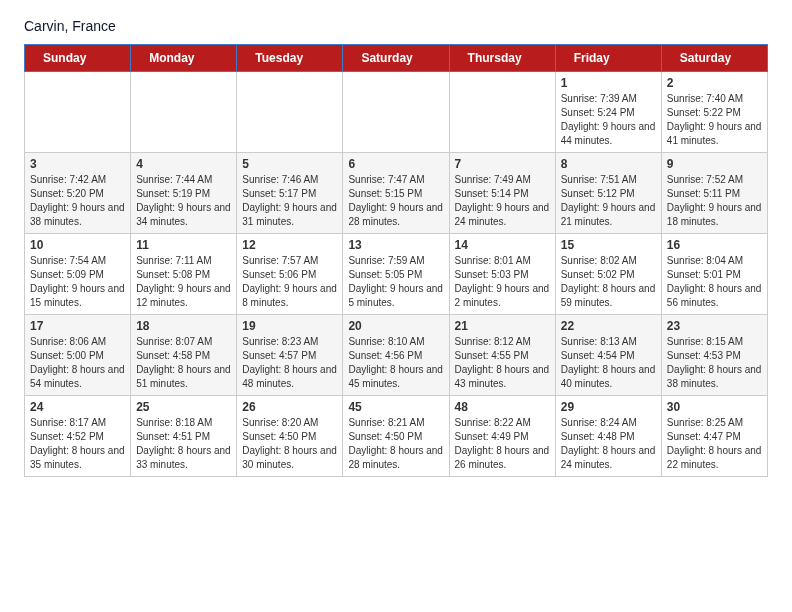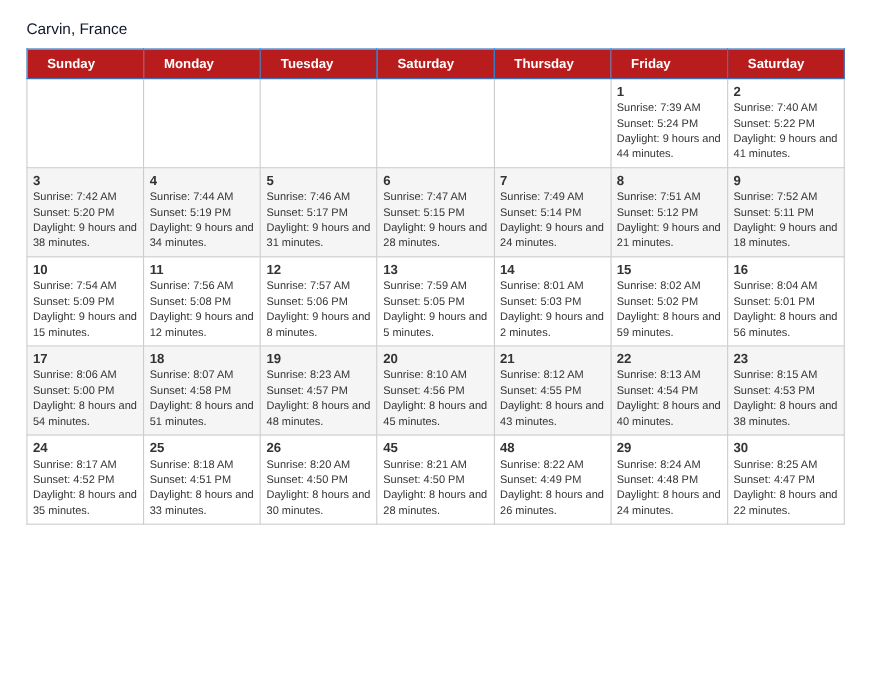--- a/index.html
+++ b/index.html
@@ -183,21 +183,21 @@
       <tr>
         <td>
           <span class="day-number">10</span>
           <div class="day-info">Sunrise: 7:54 AM
 Sunset: 5:09 PM
 Daylight: 9 hours
 and 15 minutes.</div>
         </td>
         <td>
           <span class="day-number">11</span>
-          <div class="day-info">Sunrise: 7:56 AM
+          <div class="day-info">Sunrise: 7:11 AM
 Sunset: 5:08 PM
 Daylight: 9 hours
 and 12 minutes.</div>
         </td>
         <td>
           <span class="day-number">12</span>
           <div class="day-info">Sunrise: 7:57 AM
 Sunset: 5:06 PM
 Daylight: 9 hours
 and 8 minutes.</div>

